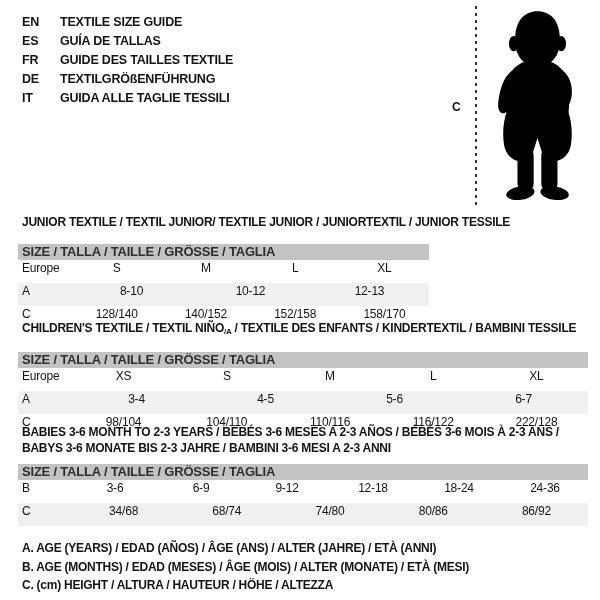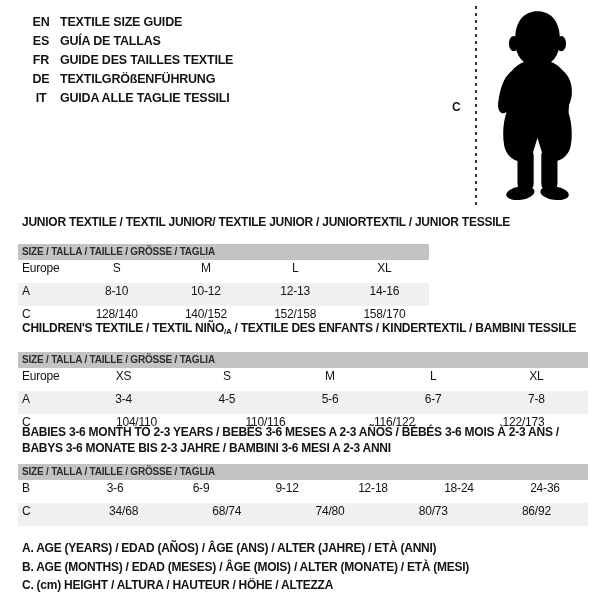--- a/index.html
+++ b/index.html
@@ -11,41 +11,41 @@
   html, body { margin: 0; padding: 0; }
   body {
     width: 600px; height: 600px;
     position: relative;
     background: #ffffff;
     color: var(--text);
     font-family: "Liberation Sans", sans-serif;
     overflow: hidden;
   }
   
-  .lang-list { position: absolute; left: 22px; top: 12px; text-align: center; }
+  .lang-list { position: absolute; left: 22px; top: 12px; }
   .lang-row { display: flex; height: 19px; align-items: center;
               font-weight: bold; font-size: 12.5px; letter-spacing: -0.2px; }
   .lang-code { width: 38px; }
   
   .height-line { position: absolute; left: 475px; top: 6px; width: 2px; height: 203px;
                  background: repeating-linear-gradient(to bottom, #333 0 3px, transparent 3px 7px); }
   .height-label { position: absolute; left: 452px; top: 100px;
                   font-weight: bold; font-size: 12px; }
   .baby-svg { position: absolute; left: 487px; top: 3px; width: 100px; height: 207px; }
   .baby-svg * { fill: var(--silhouette); }
   
   .section { position: absolute; left: 18px; }
   .s1 { top: 214px; width: 411px; }
   .s2 { top: 320px; width: 570px; }
   .s3 { top: 424px; width: 570px; }
   .section-title { font-weight: bold; font-size: 12px; letter-spacing: -0.25px; padding-left: 4px; }
   .title-line { line-height: 16px; white-space: nowrap; }
   .section-title .sub { font-size: 8px; vertical-align: -2px; }
   .size-bar { height: 16px; line-height: 16px; background: var(--bar);
-              font-size: 10px; font-weight: bold; color: #2e2e2e;
+              font-size: 13px; font-weight: bold; color: #2e2e2e;
               padding-left: 4px; letter-spacing: -0.2px; }
   .s1 .size-bar { margin-top: 14px; }
   .s2 .size-bar { margin-top: 12px; }
   .s3 .size-bar { margin-top: 8px; }
   .trow { display: flex; height: 23px; line-height: 17px; font-size: 12px; letter-spacing: -0.2px; }
   .trow.shaded { background: var(--shaded); }
   .cell.label { width: 50px; padding-left: 4px; }
   .cell.val { flex: 1; text-align: center; }
   
   .legend { position: absolute; left: 22px; top: 539px;
@@ -116,21 +116,20 @@
           <div class="cell val">S</div>
           <div class="cell val">M</div>
           <div class="cell val">L</div>
           <div class="cell val">XL</div>
         </div>
         <div class="trow shaded">
           <div class="cell label">A</div>
           <div class="cell val">8-10</div>
           <div class="cell val">10-12</div>
           <div class="cell val">12-13</div>
-          <div class="cell val">14-16</div>
         </div>
         <div class="trow">
           <div class="cell label">C</div>
           <div class="cell val">128/140</div>
           <div class="cell val">140/152</div>
           <div class="cell val">152/158</div>
           <div class="cell val">158/170</div>
         </div>
       </div>
   </div>
@@ -150,28 +149,28 @@
           <div class="cell val">M</div>
           <div class="cell val">L</div>
           <div class="cell val">XL</div>
         </div>
         <div class="trow shaded">
           <div class="cell label">A</div>
           <div class="cell val">3-4</div>
           <div class="cell val">4-5</div>
           <div class="cell val">5-6</div>
           <div class="cell val">6-7</div>
-          <div class="cell val">7-8</div>
         </div>
         <div class="trow">
           <div class="cell label">C</div>
+          <div class="cell val">98/104</div>
           <div class="cell val">104/110</div>
           <div class="cell val">110/116</div>
           <div class="cell val">116/122</div>
-          <div class="cell val">122/173</div>
+          <div class="cell val">222/128</div>
         </div>
       </div>
   </div>
 </div>
 
 <div class="section s3">
   <div class="section-title">
       <div class="title-line"><span>BABIES 3-6 MONTH TO 2-3 YEARS / BEBÉS 3-6 MESES A 2-3 AÑOS / BÉBÉS 3-6 MOIS À 2-3 ANS /</span></div>
       <div class="title-line"><span>BABYS 3-6 MONATE BIS 2-3 JAHRE / BAMBINI 3-6 MESI A 2-3 ANNI</span></div>
     </div>
@@ -185,21 +184,21 @@
           <div class="cell val">9-12</div>
           <div class="cell val">12-18</div>
           <div class="cell val">18-24</div>
           <div class="cell val">24-36</div>
         </div>
         <div class="trow shaded">
           <div class="cell label">C</div>
           <div class="cell val">34/68</div>
           <div class="cell val">68/74</div>
           <div class="cell val">74/80</div>
-          <div class="cell val">80/73</div>
+          <div class="cell val">80/86</div>
           <div class="cell val">86/92</div>
         </div>
       </div>
   </div>
 </div>
 
 <div class="legend">
   <div class="legend-line">A. AGE (YEARS) / EDAD (AÑOS) / ÂGE (ANS) / ALTER (JAHRE) / ETÀ (ANNI)</div>
   <div class="legend-line">B. AGE (MONTHS) / EDAD (MESES) / ÂGE (MOIS) / ALTER (MONATE) / ETÀ (MESI)</div>
   <div class="legend-line">C. (cm) HEIGHT / ALTURA / HAUTEUR / HÖHE / ALTEZZA</div>

